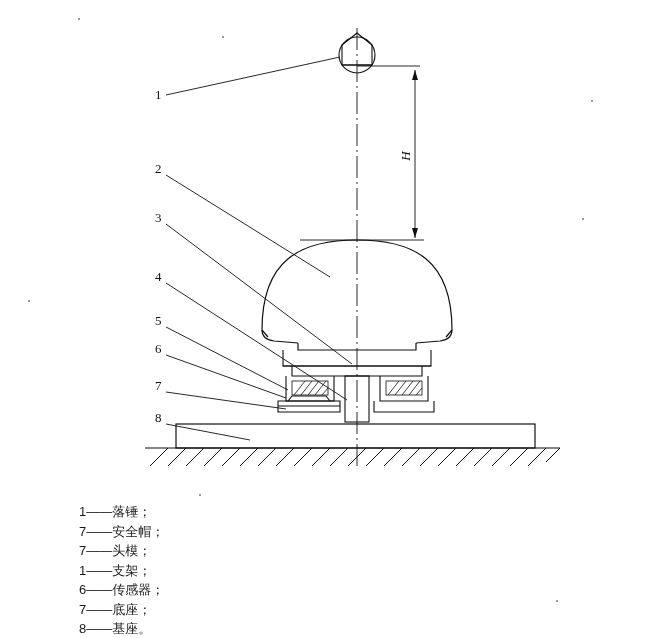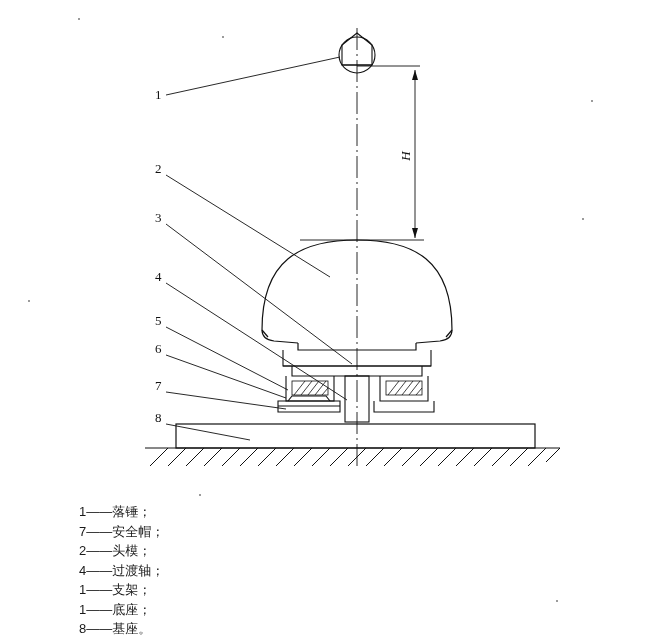--- a/index.html
+++ b/index.html
@@ -193,20 +193,20 @@
   <div class="speck" style="left:222px; top:36px;"></div>
   <div class="speck" style="left:591px; top:100px;"></div>
   <div class="speck" style="left:582px; top:218px;"></div>
   <div class="speck" style="left:28px; top:300px;"></div>
   <div class="speck" style="left:199px; top:494px;"></div>
   <div class="speck" style="left:556px; top:600px;"></div>
 
   <div class="legend">
     <div class="legend-item">1——落锤；</div>
     <div class="legend-item">7——安全帽；</div>
-    <div class="legend-item">2——头模；</div>
-    <div class="legend-item">4——过渡轴；</div>
+    <div class="legend-item">7——头模；</div>
     <div class="legend-item">1——支架；</div>
-    <div class="legend-item">1——底座；</div>
+    <div class="legend-item">6——传感器；</div>
+    <div class="legend-item">7——底座；</div>
     <div class="legend-item">8——基座。</div>
   </div>
 
 </div>
 
 </body></html>

